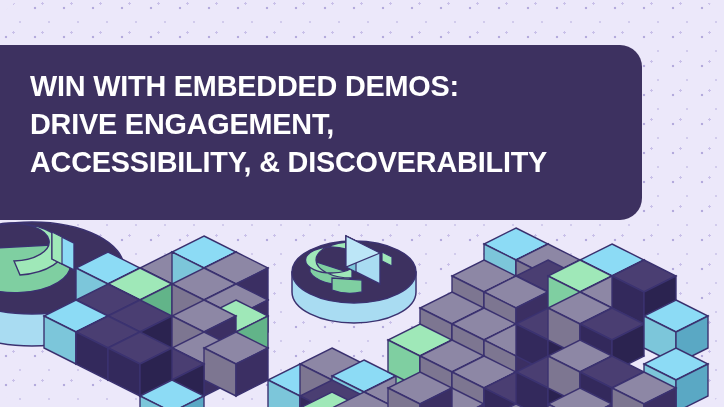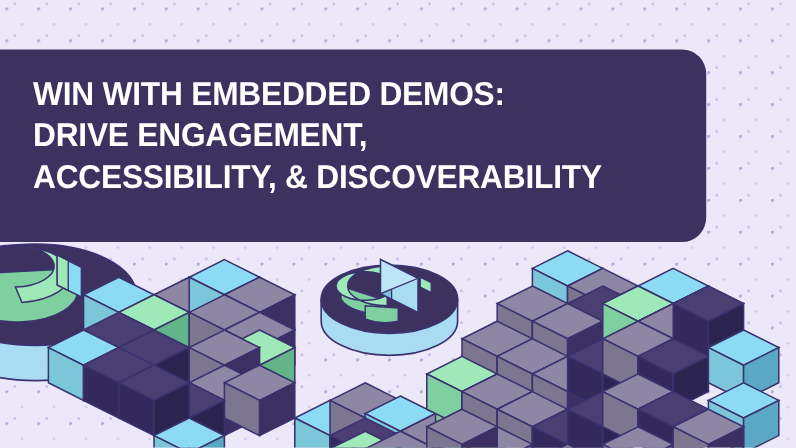--- a/index.html
+++ b/index.html
@@ -1,21 +1,21 @@
 <!DOCTYPE html>
 <html><head>
 <meta charset="utf-8">
 <style>
   html,body{margin:0;padding:0;}
   body{
     width:724px;height:407px;overflow:hidden;
     font-family:"Liberation Sans", sans-serif;
     background:#ece8fa;
   }
-  #stage{position:relative;width:724px;height:407px;overflow:hidden;background:#ece8fa;}
+  #stage{position:relative;width:724px;height:407px;overflow:hidden;background:#ece8fa;border-radius:27px;}
 
   
   .dots{
     position:absolute;inset:0;
     background-image:
       radial-gradient(circle at 2px 2px, rgba(102,85,180,.42) 1.3px, transparent 1.6px),
       radial-gradient(circle at 2px 2px, rgba(102,85,180,.20) 1.1px, transparent 1.5px);
     background-size:29px 29px, 29px 29px;
     background-position:4px 6px, 18px 20px;
   }

